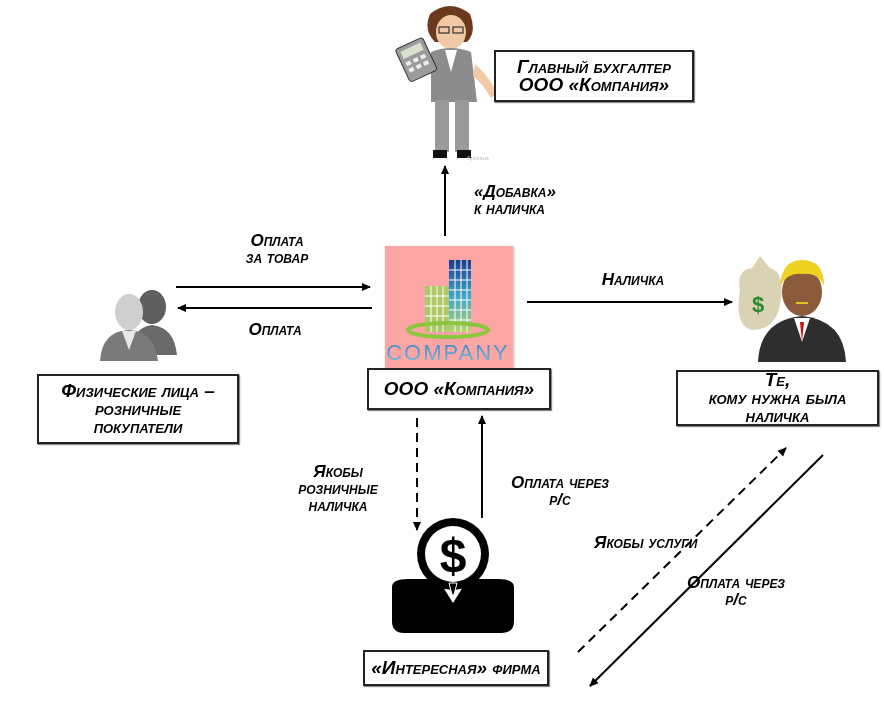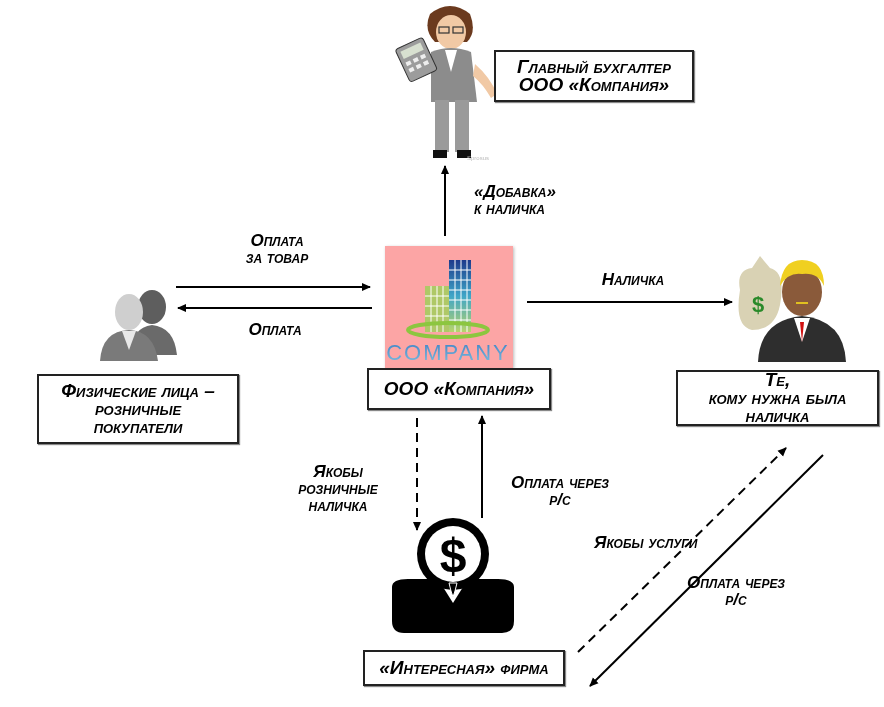--- a/index.html
+++ b/index.html
@@ -171,21 +171,21 @@
 <div class="fig" style="left:388px;top:517px;width:130px;height:118px;">
   <svg width="130" height="118">
     <circle cx="65" cy="37" r="36" fill="#000"></circle>
     <circle cx="65" cy="37" r="28" fill="#fff"></circle>
     <text x="65" y="55" text-anchor="middle" font-size="48" font-weight="bold" fill="#000" font-family="'Liberation Sans', sans-serif">$</text>
     <path d="M4,70 Q4,62 20,62 L50,62 L65,86 L80,62 L110,62 Q126,62 126,70 L126,104 Q126,116 114,116 L16,116 Q4,116 4,104z" fill="#000"></path>
     <path d="M61,66 L69,66 L67,74 L65,80 L63,74z" fill="#000" stroke="#fff" stroke-width="1"></path>
   </svg>
 </div>
 
-<div class="box" style="left:363px;top:650px;width:202px;height:36px;">
+<div class="box" style="left:363px;top:650px;width:186px;height:36px;">
   <div>«Интересная» фирма</div>
 </div>
 
 <div class="lbl" style="left:594px;top:534px;width:120px;text-align:left;">Якобы услуги</div>
 
 <div class="lbl" style="left:676px;top:574px;width:120px;">
   <div>Оплата через</div>
   <div>р/с</div>
 </div>
 

